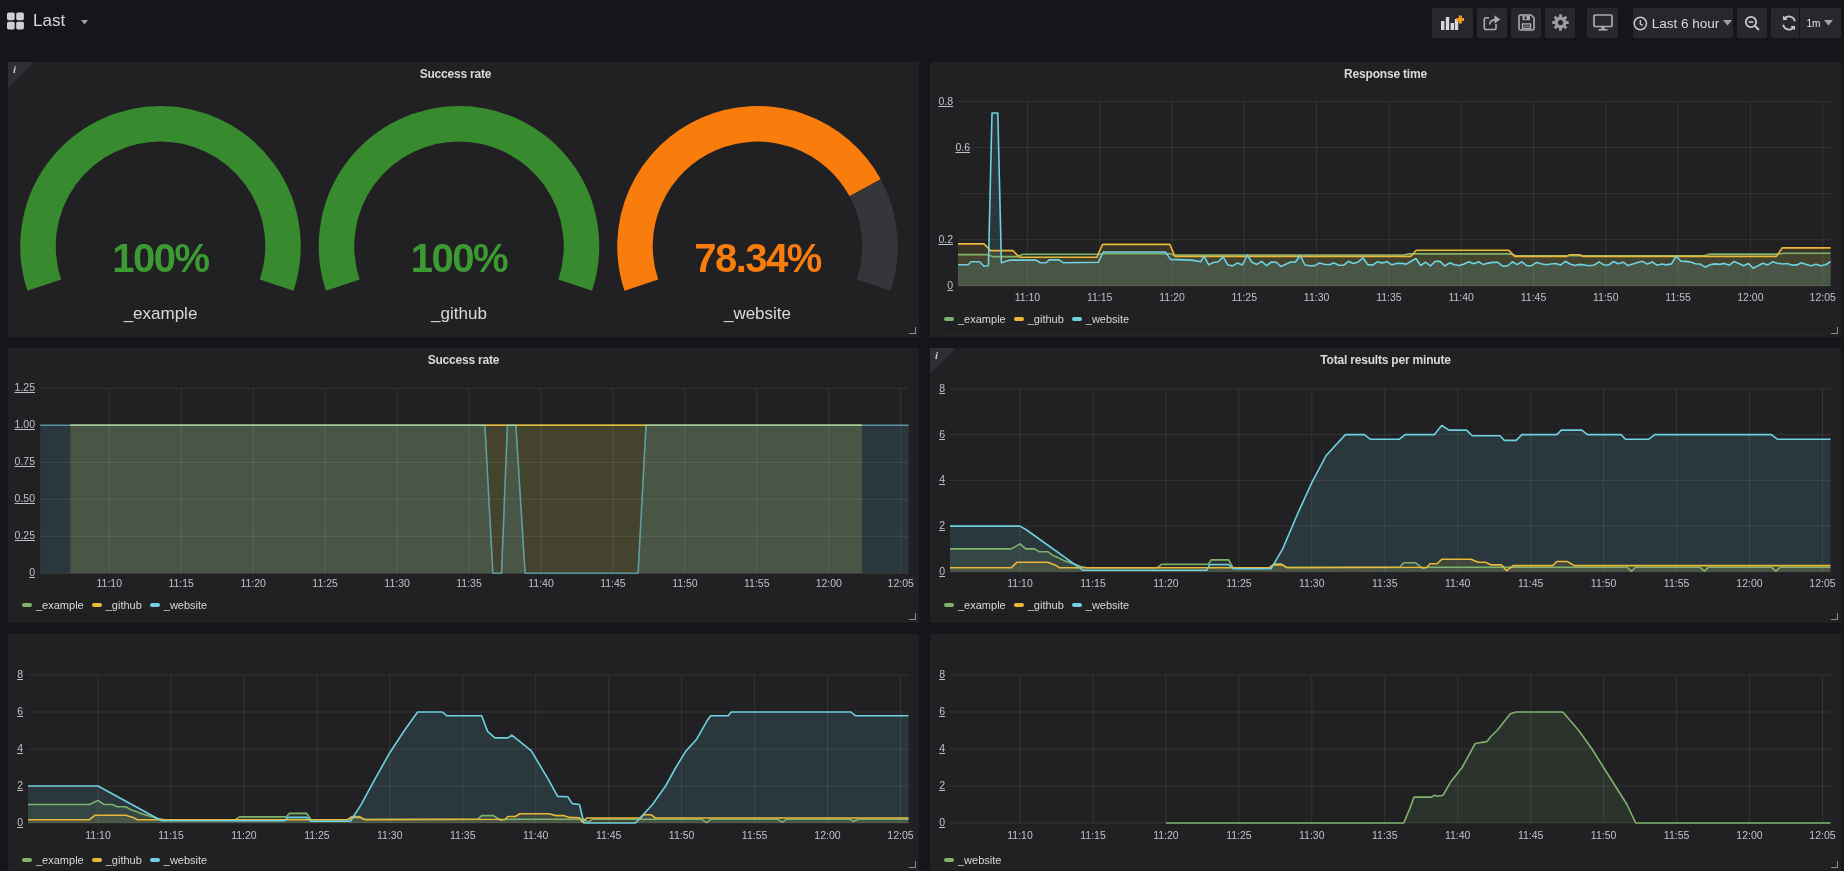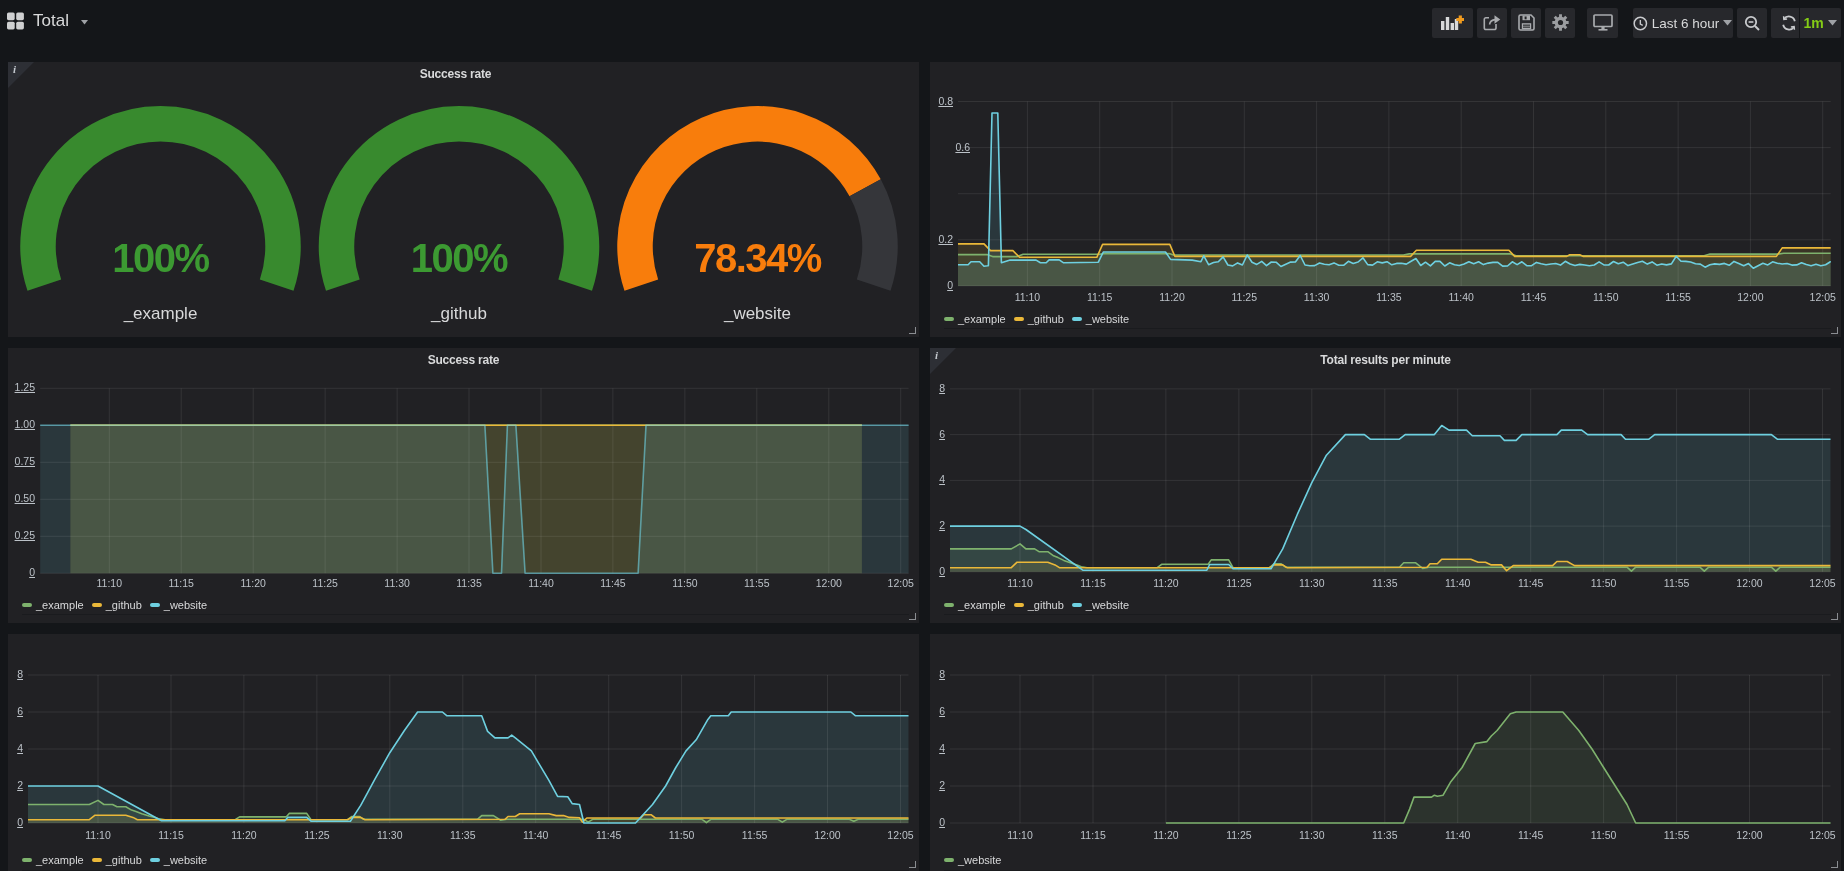--- a/index.html
+++ b/index.html
@@ -11,21 +11,21 @@
 .ld{display:inline-block;width:10px;height:4px;border-radius:2px;margin-right:4px;}
 .ln{margin-right:8px;}
 .nbtn{position:absolute;top:8px;height:30px;background:#27282c;border-radius:2px;text-align:center;}
 </style></head><body>
 <svg width="26" height="26" style="position:absolute;left:7px;top:11px">
     <rect x="0" y="1.5" width="7.7" height="7.7" rx="1.6" fill="#cfd0d1"></rect>
     <rect x="9.2" y="1.5" width="7.7" height="7.7" rx="1.6" fill="#cfd0d1"></rect>
     <rect x="0" y="10.7" width="7.7" height="7.7" rx="1.6" fill="#cfd0d1"></rect>
     <rect x="9.2" y="10.7" width="7.7" height="7.7" rx="1.6" fill="#cfd0d1"></rect>
   </svg>
-<div style="position:absolute;left:33px;top:11px;font-size:17px;color:#d8d9da">Total</div>
+<div style="position:absolute;left:33px;top:11px;font-size:17px;color:#d8d9da">Last</div>
 <svg width="10" height="8" style="position:absolute;left:81px;top:20px">
     <polygon points="0,0 7,0 3.5,4.5" fill="#9fa2a6"></polygon>
   </svg>
 <div class="nbtn" style="left:1432px;width:41px">
     <div style="margin-top:6px"><svg width="23" height="18" viewBox="0 0 23 18">
         <rect x="0" y="7" width="3.4" height="9" fill="#d8d9da"></rect>
         <rect x="4.8" y="3" width="3.4" height="13" fill="#d8d9da"></rect>
         <rect x="9.6" y="9" width="3.4" height="7" fill="#d8d9da"></rect>
         <rect x="13.8" y="5" width="3.4" height="11" fill="#d8d9da"></rect>
         <path d="M19.3 1.5 V9.5 M15.3 5.5 H23.3" stroke="#ef9a1e" stroke-width="3.2"></path>
@@ -84,21 +84,21 @@
     <div style="position:absolute;left:0;top:0;width:27px;height:100%;">
       <div style="margin:7px 0 0 8px"><svg width="16" height="16" viewBox="0 0 16 16" fill="none" stroke="#c8cacd" stroke-width="1.8">
           <path d="M13.8 6.2 A6 6 0 0 0 3.0 4.0"></path>
           <path d="M2.2 9.8 A6 6 0 0 0 13.0 12.0"></path>
           <path d="M2.6 1.2 L2.9 4.4 L6.1 4.1" stroke-width="1.5"></path>
           <path d="M13.4 14.8 L13.1 11.6 L9.9 11.9" stroke-width="1.5"></path>
         </svg></div>
     </div>
     <div style="position:absolute;left:28px;top:0;bottom:0;width:1px;background:#141619"></div>
     <div style="position:absolute;left:29px;top:0;right:0;height:100%;display:flex;align-items:center;justify-content:center;gap:4px">
-      <span style="color:#84cc16;font-size:14px;font-weight:bold">1m</span>
+      <span style="color:#e5e5e5;font-size:10px;font-weight:normal">1m</span>
       <svg width="10" height="6">
         <polygon points="0,0 9,0 4.5,5.5" fill="#9fa2a6"></polygon>
       </svg>
     </div>
   </div>
 <div class="panel" style="left:8px;top:62px;width:911px;height:275px">
     <div style="position:absolute;left:0;top:0;width:0;height:0;border-top:26px solid #2d2f35;border-right:26px solid transparent"></div>
     <div style="position:absolute;left:5px;top:1px;font:italic bold 11px 'Liberation Serif',serif;color:#c3c8ce">i</div>
     <div class="ptitle"><span style="position:relative;left:-8px">Success rate</span></div>
     <svg width="911" height="275" viewBox="0 0 911 275" style="position:absolute;left:0;top:0">
@@ -109,20 +109,21 @@
       <text x="451" y="210" text-anchor="middle" font-size="40" font-weight="bold" fill="#3c9a32" letter-spacing="-1.5">100%</text>
       <text x="451" y="257" text-anchor="middle" font-size="17" fill="#d8d9da">_github</text>
       <path d="M 633.33 223.17 A 122.5 122.5 0 0 1 857.15 125.84" stroke="#f87d0c" stroke-width="35.5" fill="none"></path>
       <path d="M 857.15 125.84 A 122.5 122.5 0 0 1 865.67 223.17" stroke="#35363a" stroke-width="35.5" fill="none"></path>
       <text x="749.5" y="210" text-anchor="middle" font-size="40" font-weight="bold" fill="#f87d0c" letter-spacing="-1.5">78.34%</text>
       <text x="749.5" y="257" text-anchor="middle" font-size="17" fill="#d8d9da">_website</text>
     </svg>
     <div style="position:absolute;right:3px;bottom:3px;width:6px;height:6px;border-right:1px solid #8a8d91;border-bottom:1px solid #8a8d91"></div>
   </div>
 <div class="panel" style="left:930px;top:62px;width:911px;height:275px">
+    <div class="ptitle">Response time</div>
     <svg width="911" height="275" viewBox="0 0 911 275" style="position:absolute;left:0;top:0">
       <polygon points="28.0,192.6 56.9,192.6 62.7,194.6 87.3,194.6 93.1,192.3 169.7,192.3 174.0,191.6 239.1,191.6 243.5,193.0 473.4,193.0 479.2,191.9 580.4,191.9 586.2,193.7 774.1,193.7 779.9,192.1 847.9,192.1 853.7,191.2 900.7,191.2 900.7,223.9 28.0,223.9" fill="#7EB26D" fill-opacity="0.13"></polygon>
       <polygon points="28.0,181.9 54.0,181.9 60.5,188.6 82.9,188.6 89.5,195.3 166.8,195.3 172.6,182.4 239.8,182.4 244.9,194.4 480.6,194.4 486.4,188.2 578.9,188.2 584.7,194.4 636.8,194.4 639.7,192.8 649.8,192.8 653.4,194.4 846.4,194.4 852.2,185.9 900.7,185.9 900.7,223.9 28.0,223.9" fill="#EAB839" fill-opacity="0.13"></polygon>
       <polygon points="28.0,202.7 38.1,202.7 41.0,199.7 49.7,199.7 54.0,204.3 57.6,203.8 58.4,203.6 62.0,51.0 67.8,51.0 71.4,200.8 80.1,198.1 106.1,198.1 110.4,200.8 116.2,200.8 119.1,197.9 129.2,197.9 133.6,200.8 168.3,200.2 173.3,190.0 235.5,190.0 240.6,197.4 262.3,198.1 270.9,199.7 273.8,193.8 278.6,202.7 283.5,200.5 288.3,199.8 293.1,194.9 297.9,203.0 302.7,203.9 307.6,200.9 312.4,203.0 317.2,193.0 322.0,200.2 326.8,202.4 331.7,199.4 336.5,203.6 341.3,200.0 346.1,200.2 350.9,204.5 355.8,202.2 360.6,200.1 365.4,199.9 370.2,193.5 375.0,203.0 379.9,203.7 384.7,203.6 389.5,201.0 394.3,202.3 399.1,202.8 404.0,200.9 408.8,203.2 413.6,203.3 418.4,199.3 423.2,201.4 428.1,200.0 432.9,195.8 437.7,202.6 442.5,203.1 447.3,199.8 452.2,200.9 457.0,199.7 461.8,202.8 466.6,201.4 471.4,201.2 476.3,202.1 481.1,199.2 485.9,196.5 490.7,203.5 495.5,200.2 500.4,203.8 505.2,199.3 510.0,199.4 514.8,204.0 519.6,200.8 524.5,202.8 529.3,203.5 534.1,201.9 538.9,199.8 543.7,201.7 548.6,199.7 553.4,202.6 558.2,201.1 563.0,200.4 567.8,200.3 572.7,204.1 577.5,204.0 582.3,199.8 587.1,202.6 591.9,199.8 596.8,203.7 601.6,203.7 606.4,200.4 611.2,201.8 616.0,202.8 620.9,202.0 625.7,201.5 630.5,203.1 635.3,199.3 640.1,202.0 645.0,203.5 649.8,202.4 654.6,203.0 659.4,203.7 664.2,203.0 669.1,199.9 673.9,202.9 678.7,203.0 683.5,199.5 688.3,201.8 693.2,200.2 698.0,203.6 702.8,202.0 707.6,200.5 712.4,199.3 717.3,202.1 722.1,199.9 726.9,203.2 731.7,202.0 736.5,202.9 741.4,201.9 746.2,194.3 751.0,199.2 755.8,199.4 760.6,200.0 765.5,201.7 770.3,202.1 775.1,205.2 779.9,202.8 784.7,201.9 789.6,202.4 794.4,201.4 799.2,203.3 804.0,199.4 808.8,201.5 813.7,203.8 818.5,201.6 823.3,206.3 828.1,203.7 832.9,201.2 837.8,202.9 842.6,199.8 847.4,201.2 852.2,202.0 857.0,201.5 861.9,203.1 866.7,202.9 871.5,200.8 876.3,202.5 881.1,203.7 886.0,202.2 890.8,203.7 895.6,202.8 900.4,199.8 900.7,199.9 900.7,223.9 28.0,223.9" fill="#6ED0E0" fill-opacity="0.13"></polygon>
       <line x1="28.0" y1="223.9" x2="900.7" y2="223.9" stroke="#ffffff" stroke-opacity="0.085" stroke-width="1"></line>
       <line x1="28.0" y1="177.8" x2="900.7" y2="177.8" stroke="#ffffff" stroke-opacity="0.085" stroke-width="1"></line>
       <line x1="28.0" y1="131.7" x2="900.7" y2="131.7" stroke="#ffffff" stroke-opacity="0.085" stroke-width="1"></line>
       <line x1="28.0" y1="85.6" x2="900.7" y2="85.6" stroke="#ffffff" stroke-opacity="0.085" stroke-width="1"></line>
       <line x1="28.0" y1="39.5" x2="900.7" y2="39.5" stroke="#ffffff" stroke-opacity="0.085" stroke-width="1"></line>
       <line x1="97.4" y1="39.5" x2="97.4" y2="223.9" stroke="#ffffff" stroke-opacity="0.085" stroke-width="1"></line>

